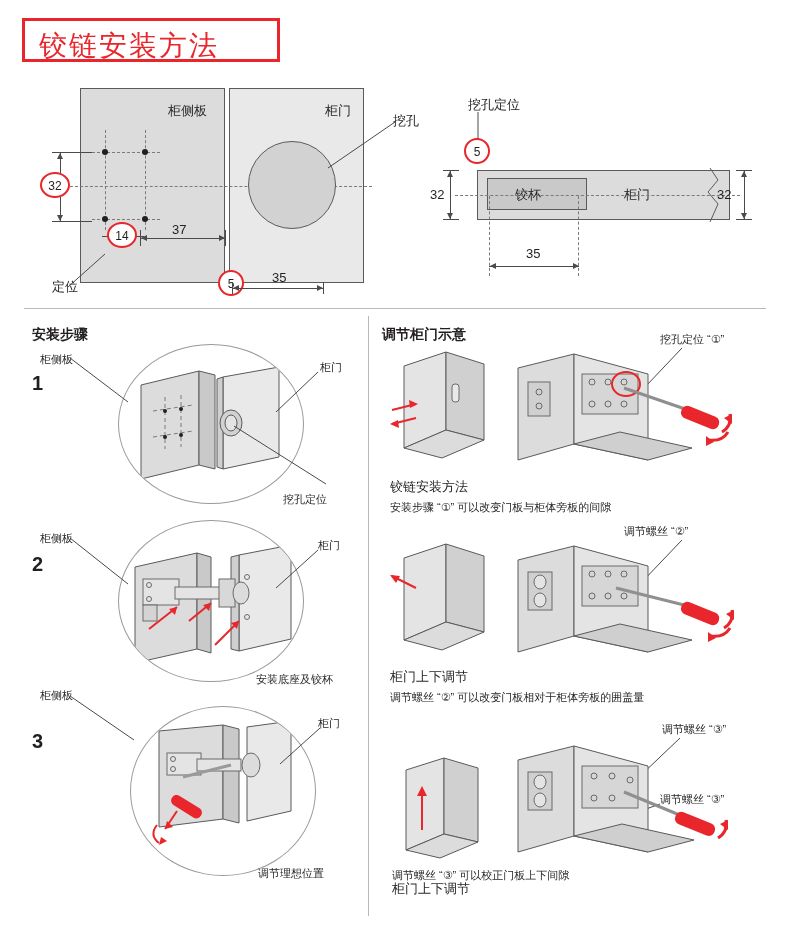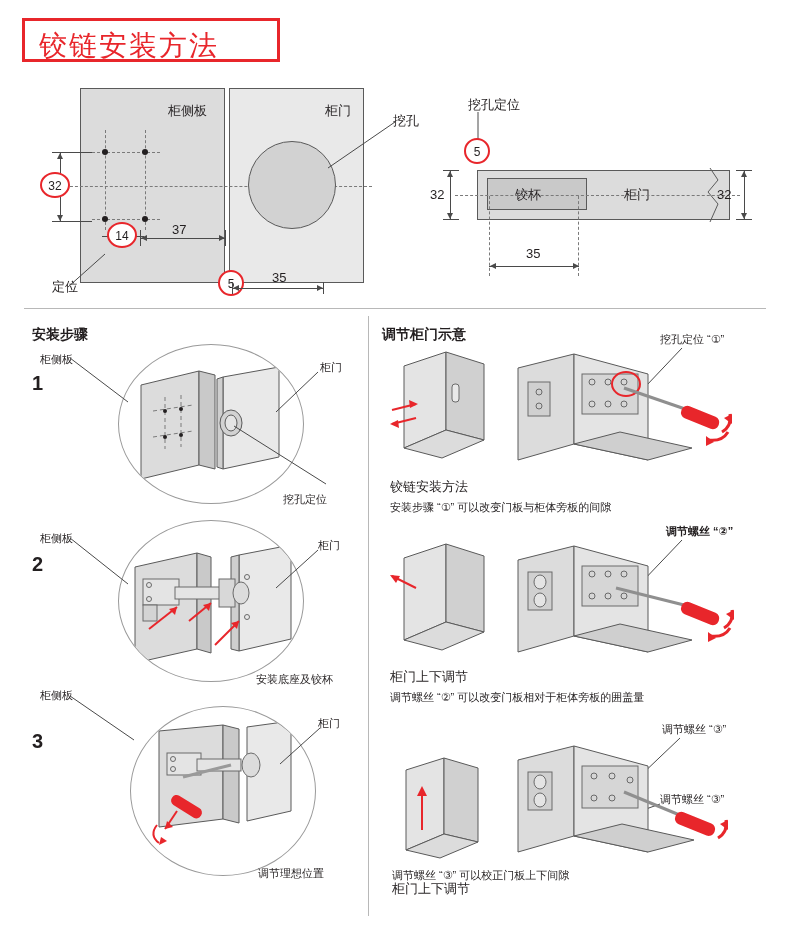--- a/index.html
+++ b/index.html
@@ -427,21 +427,21 @@
         <path d="M210 84 q10 -6 8 -18" fill="none" stroke="#e8262b" stroke-width="3"></path>
         <polygon points="220,66 212,70 220,76" fill="#e8262b"></polygon>
         <path d="M196 92 q14 2 20 -8" fill="none" stroke="#e8262b" stroke-width="3"></path>
         <polygon points="194,98 202,94 194,88" fill="#e8262b"></polygon>
       </svg>
     </div>
 
     <span class="lbl" style="left:390px; top:478px;">铰链安装方法</span>
     <span class="lbl sm" style="left:390px; top:500px;">安装步骤 “①” 可以改变门板与柜体旁板的间隙</span>
 
-    <span class="lbl sm" style="left:666px; top:524px;font-weight:bold;">调节螺丝 “②”</span>
+    <span class="lbl sm" style="left:624px; top:524px;">调节螺丝 “②”</span>
     <svg style="position:absolute; left:636px; top:538px; width:64px; height:52px;">
       <line x1="46" y1="2" x2="4" y2="46" stroke="#4a4a4a" stroke-width="1"></line>
     </svg>
 
     <div style="position:absolute; left:390px; top:540px;">
       <svg width="110" height="110">
         <polygon points="14,18 56,4 56,82 14,100" fill="#e4e4e4" stroke="#5a5a5a" stroke-width="1"></polygon>
         <polygon points="56,4 94,16 94,92 56,82" fill="#d0d0d0" stroke="#5a5a5a" stroke-width="1"></polygon>
         <polygon points="14,100 56,82 94,92 52,110" fill="#dcdcdc" stroke="#5a5a5a" stroke-width="1"></polygon>
       </svg>

